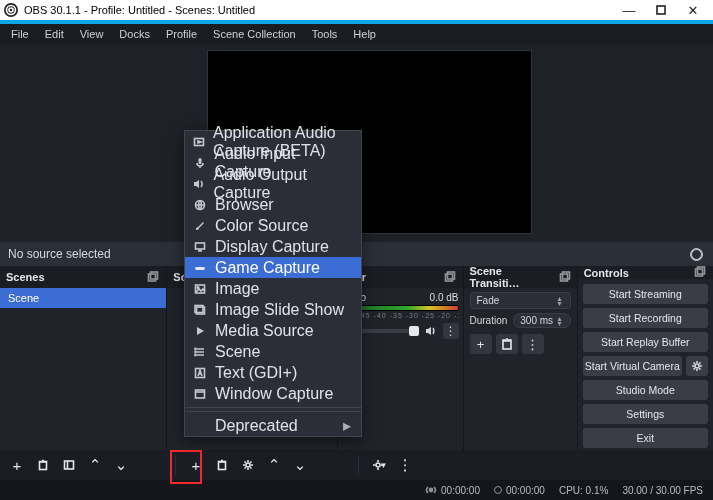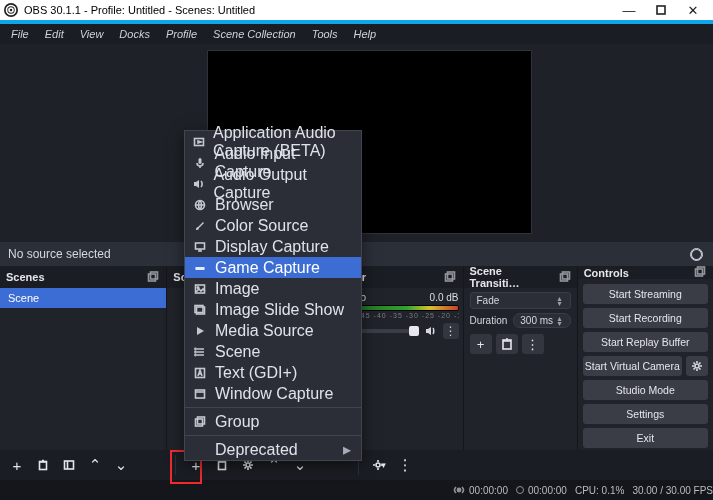--- a/index.html
+++ b/index.html
@@ -7,21 +7,21 @@
 
   
   .titlebar { height: 24px; background: #ffffff; color: #000; display: flex; align-items: center; padding: 0 4px; border-bottom: 4px solid #0ea5e9; }
   .titlebar .logo { width: 14px; height: 14px; border-radius: 50%; background: #222; margin-right: 6px; display: inline-flex; align-items: center; justify-content: center; }
   .title-text { font-size: 11px; color: #000; flex: 1; }
   .winctl { display: flex; }
   .winbtn { width: 32px; height: 22px; display: flex; align-items: center; justify-content: center; font-size: 13px; color: #222; }
 
   
   .menubar { height: 20px; background: #1a1d23; display: flex; align-items: center; padding: 0 4px; gap: 2px; }
-  .menubar span { padding: 2px 7px; font-size: 11px; color: #cfd2d8; font-style: italic; }
+  .menubar span { padding: 2px 7px; font-size: 11px; color: #cfd2d8; }
 
   
   .preview-area { height: 198px; background: #1e2127; position: relative; }
   .preview-black { position: absolute; left: 207px; top: 6px; width: 325px; height: 184px; background: #000; border: 1px solid #2e323a; }
 
   
   .nosrc-bar { height: 24px; background: #2b2f38; display: flex; align-items: center; padding: 0 8px; color: #d5d8de; font-size: 12px; }
 
   
   .docks { display: flex; height: 184px; background: #23262d; gap: 0; }
@@ -64,21 +64,21 @@
   
   .bottombar { position: absolute; left: 0; bottom: 20px; height: 30px; width: 100%; background: #1a1d23; display: flex; align-items: center; }
   .tb-group { display: flex; align-items: center; height: 100%; }
   .tb-btn { width: 24px; height: 24px; margin: 0 1px; display: flex; align-items: center; justify-content: center; font-size: 15px; color: #e4e6eb; }
   .tb-sep { width: 1px; height: 20px; background: #2d3038; margin: 0 3px; }
 
   .redbox-plus { position: absolute; border: 2px solid #ef2b2d; width: 32px; height: 34px; left: 170px; bottom: 16px; }
   .redbox-gc   { position: absolute; border: 2px solid #ef2b2d; width: 178px; height: 24px; left: 184px; top: 256px; }
 
   
-  .statusbar { position: absolute; left: 0; bottom: 0; height: 20px; width: 100%; background: #14161b; display: flex; align-items: center; justify-content: flex-end; gap: 8px; padding: 0 0; font-size: 10px; color: #b9bcc3; }
+  .statusbar { position: absolute; left: 0; bottom: 0; height: 20px; width: 100%; background: #14161b; display: flex; align-items: center; justify-content: flex-end; gap: 14px; padding: 0 10px; font-size: 10px; color: #b9bcc3; }
 
   
   .ctxmenu { position: absolute; left: 184px; top: 130px; width: 178px; background: #2b2e36; border: 1px solid #41454f; box-shadow: 0 4px 14px rgba(0,0,0,.5); z-index: 30; }
   .ctx-item { display: flex; align-items: center; gap: 8px; padding: 3px 10px 3px 8px; font-size: 16px; color: #dfe2e8; height: 21px; }
   .ctx-item .ic { width: 14px; height: 14px; display: flex; align-items: center; justify-content: center; opacity: .85; font-size: 11px; }
   .ctx-item.hl { background: #3c6dd5; color: #fff; }
   .ctx-sep { height: 1px; background: #41454f; margin: 3px 0; }
   .ctx-item .subarrow { margin-left: auto; opacity: .7; }
 
   
@@ -436,28 +436,19 @@
   <div class="ctx-item">
     <span class="ic">
         <svg class="sv" viewBox="0 0 12 12">
           <rect x="1.5" y="2" width="9" height="8"></rect>
           <path d="M1.5 4h9"></path>
         </svg>
       </span>
     <span>Window Capture</span>
   </div>
   <div class="ctx-sep"></div>
-  <div class="ctx-item">
-    <span class="ic">
-        <svg class="sv" viewBox="0 0 12 12">
-          <rect x="1.5" y="3" width="7" height="7"></rect>
-          <rect x="3.5" y="1" width="7" height="7"></rect>
-        </svg>
-      </span>
-    <span>Group</span>
-  </div>
   <div class="ctx-sep"></div>
   <div class="ctx-item">
     <span class="ic"></span>
     <span>Deprecated</span>
     <span class="subarrow">▸</span>
   </div>
 </div>
 
 </body></html>

